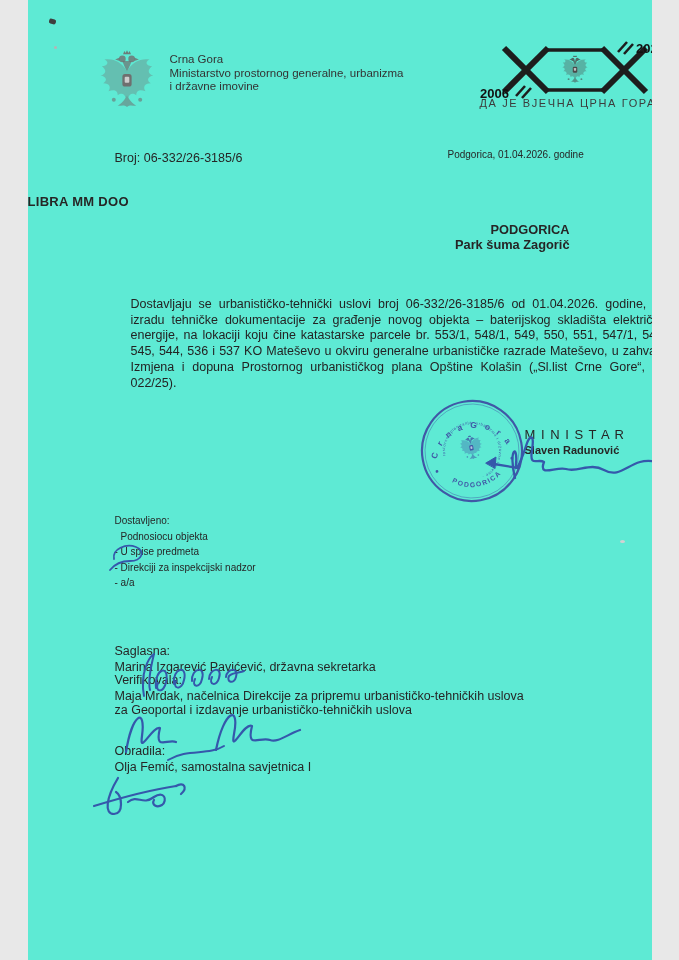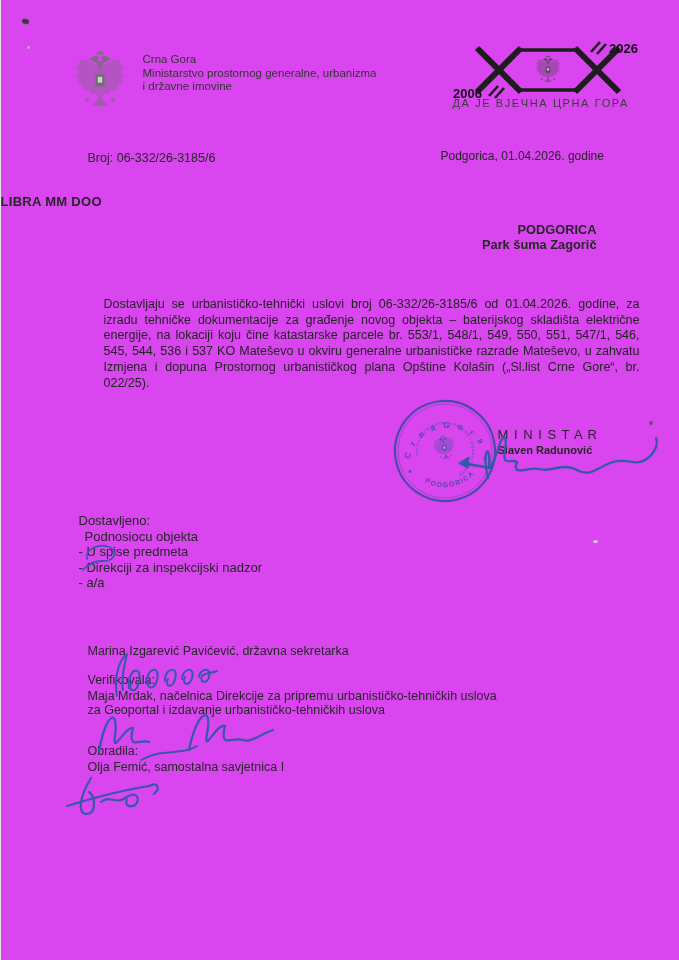--- a/index.html
+++ b/index.html
@@ -1,47 +1,47 @@
 <!DOCTYPE html>
 <html><head>
 <meta charset="utf-8">
 <style>
   html,body{margin:0;padding:0;background:#e8e8e8;}
-  .page{position:relative;width:678px;height:960px;background:#d946ef;
+  .page{position:relative;width:624px;height:960px;background:#5eead4;
         font-family:"Liberation Sans",sans-serif;color:#262626;overflow:hidden;margin:0 auto;}
   .abs{position:absolute;}
   
   .speck1{left:21px;top:19px;width:7px;height:5px;background:#3f3f3f;border-radius:2px;transform:rotate(18deg);}
   .speck2{left:26px;top:46px;width:3px;height:3px;background:#b5b5b5;border-radius:50%;}
   .speck3{left:648px;top:421px;width:4px;height:4px;background:#5a5a5a;border-radius:50%;}
   .speck4{left:592px;top:540px;width:5px;height:3px;background:#d2d2d2;border-radius:50%;}
   
   .coa{left:66px;top:48px;width:66px;height:68px;color:#6f6f6f;}
   .org{left:142px;top:53px;font-size:11.5px;line-height:13.5px;color:#333;}
   .logo20{left:450px;top:40px;width:192px;height:60px;}
   .motto{left:452px;top:97px;width:190px;font-size:11px;letter-spacing:1.6px;color:#3c3c3c;white-space:nowrap;}
   
   .ref-number{left:87px;top:151px;font-size:12.5px;}
-  .place-date{left:440px;top:149px;font-size:12px;}
+  .place-date{left:420px;top:149px;font-size:10px;}
   
   .rcpt-name{left:0;top:194px;width:679px;font-weight:bold;font-size:13px;letter-spacing:.3px;}
   .rcpt-addr{right:82px;top:222px;text-align:right;font-weight:bold;font-size:12.8px;line-height:15px;}
   
   .body-par{left:87px;top:281px;width:536px;font-size:12.5px;line-height:15.7px;
             text-align:justify;color:#232323;margin:16px;}
   
   .stamp{left:391px;top:398px;width:106px;height:106px;transform:rotate(-10deg);z-index:2;opacity:.93;}
   .min-block{left:497px;top:427px;z-index:1;}
   .min-title{font-weight:normal;font-size:13px;letter-spacing:1px;white-space:nowrap;}
   .min-name{font-weight:bold;font-size:11px;margin-top:2px;white-space:nowrap;}
   .sig{z-index:4;}
   .sig path,.sig circle{fill:none;stroke:#3558ab;stroke-linecap:round;stroke-linejoin:round;}
   .min-sig{left:438px;top:416px;width:240px;height:86px;}
   
-  .dist{left:78px;top:513px;font-size:13px;line-height:15.6px;}
+  .dist{left:87px;top:513px;font-size:10px;line-height:15.6px;}
   .dist .i0{padding-left:6px;}
   .pen-loop{left:76px;top:537px;width:46px;height:36px;z-index:4;}
   
   .apr{left:87px;font-size:12.5px;line-height:14.5px;}
   .apr-saglasna{top:644px;}
   .apr-verif{top:673px;}
   .apr-obradila{top:744px;}
   .apr .lbl{margin-bottom:1px;}
   .marina-sig{left:106px;top:646px;width:210px;height:58px;}
   .maja-sig{left:84px;top:696px;width:235px;height:72px;}
@@ -159,20 +159,21 @@
     <div class="i0">Podnosiocu objekta</div>
     <div>- U spise predmeta</div>
     <div>- Direkciji za inspekcijski nadzor</div>
     <div>- a/a</div>
   </div>
   <svg class="abs sig pen-loop" viewBox="0 0 46 36">
     <path stroke-width="1.8" d="M10,22 C8,12 22,6 32,10 C42,14 38,24 26,24 C16,24 10,28 6,33"></path>
   </svg>
 
   <div class="abs apr apr-saglasna">
+    <div class="lbl">Saglasna:</div>
     <div>Marina Izgarević Pavićević, državna sekretarka</div>
   </div>
   <svg class="abs sig marina-sig" viewBox="0 0 210 58">
     <path stroke-width="2" d="M10,50 C6,28 14,12 20,8 C16,24 14,36 16,44 M22,42 C20,22 36,18 32,36 C30,48 20,46 24,37 M40,38 C38,22 54,18 50,34 C48,45 38,43 42,35 M58,35 C57,22 72,19 68,33 C66,43 57,41 61,33 M75,33 C75,22 89,20 85,32 C83,41 74,39 78,31 M92,31 C93,22 105,21 102,31 C100,39 92,36 95,30 C99,26 106,27 110,25"></path>
   </svg>
 
   <div class="abs apr apr-verif">
     <div class="lbl">Verifikovala:</div>
     <div>Maja Mrdak, načelnica Direkcije za pripremu urbanističko-tehničkih uslova</div>
     <div>za Geoportal i izdavanje urbanističko-tehničkih uslova</div>

